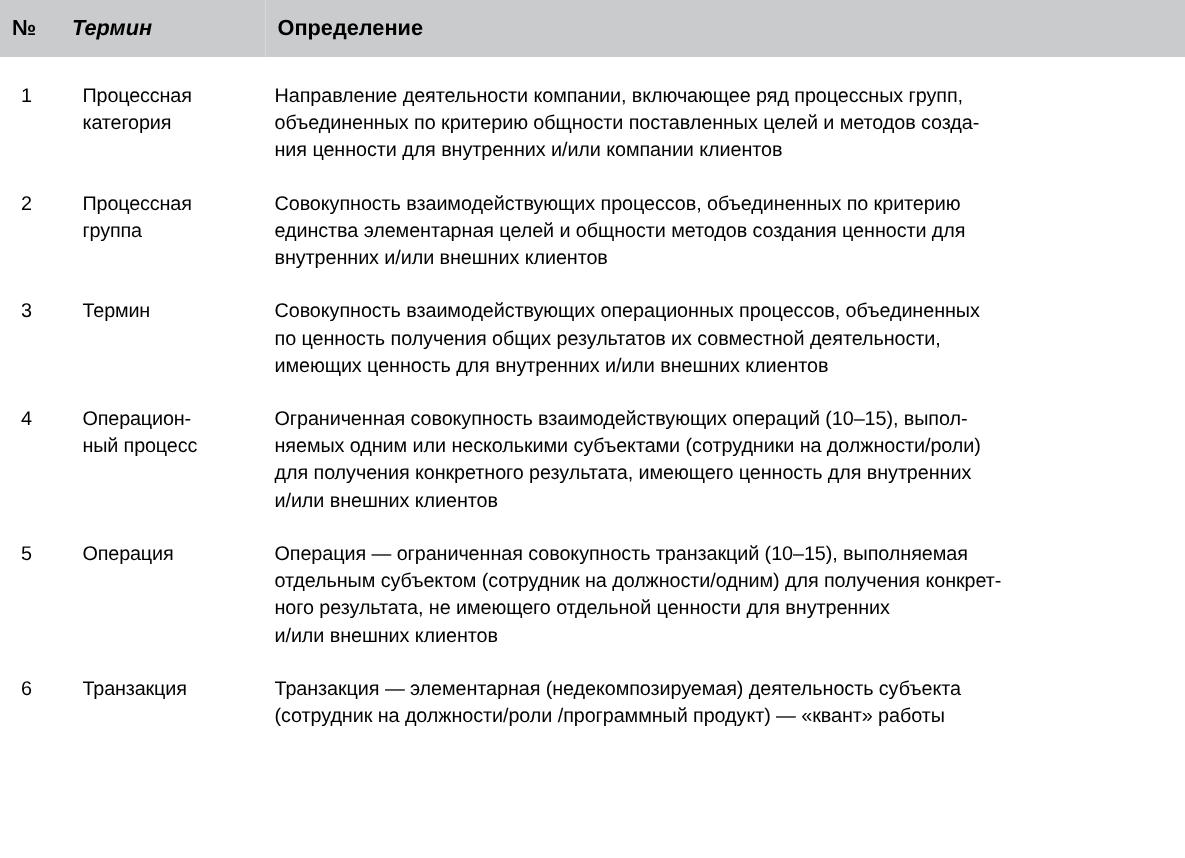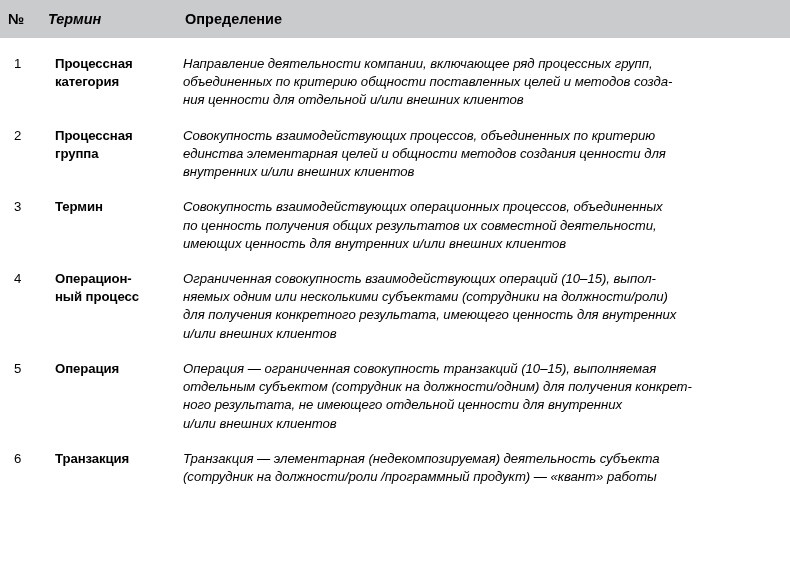--- a/index.html
+++ b/index.html
@@ -51,29 +51,28 @@
     padding-top: 17px;
     padding-bottom: 0;
     background: #ffffff;
   }
   td.cell-num {
     padding-left: 14px;
     font-size: 13.5px;
   }
   td.cell-term {
     padding-left: 15px;
-    font-weight: bold;
+    font-weight: normal;
     font-size: 13.2px;
     letter-spacing: -0.1px;
   }
   td.cell-def {
     padding-left: 6px;
     padding-right: 13px;
     letter-spacing: -0.05px;
-    font-style: italic;
   }
   .def-line { display: block; white-space: pre; }
   .term-line { display: block; white-space: pre; }
 </style>
 </head>
 <body>
 
 <div class="page">
   <table class="terms-table">
     <colgroup>
@@ -91,21 +90,21 @@
     <tbody id="table-body">
         <tr>
           <td class="cell-num">1</td>
           <td class="cell-term">
             <span class="term-line">Процессная</span>
             <span class="term-line">категория</span>
           </td>
           <td class="cell-def">
             <span class="def-line">Направление деятельности компании, включающее ряд процессных групп,</span>
             <span class="def-line">объединенных по критерию общности поставленных целей и методов созда-</span>
-            <span class="def-line">ния ценности для отдельной и/или внешних клиентов</span>
+            <span class="def-line">ния ценности для внутренних и/или компании клиентов</span>
           </td>
         </tr>
         <tr>
           <td class="cell-num">2</td>
           <td class="cell-term">
             <span class="term-line">Процессная</span>
             <span class="term-line">группа</span>
           </td>
           <td class="cell-def">
             <span class="def-line">Совокупность взаимодействующих процессов, объединенных по критерию</span>

